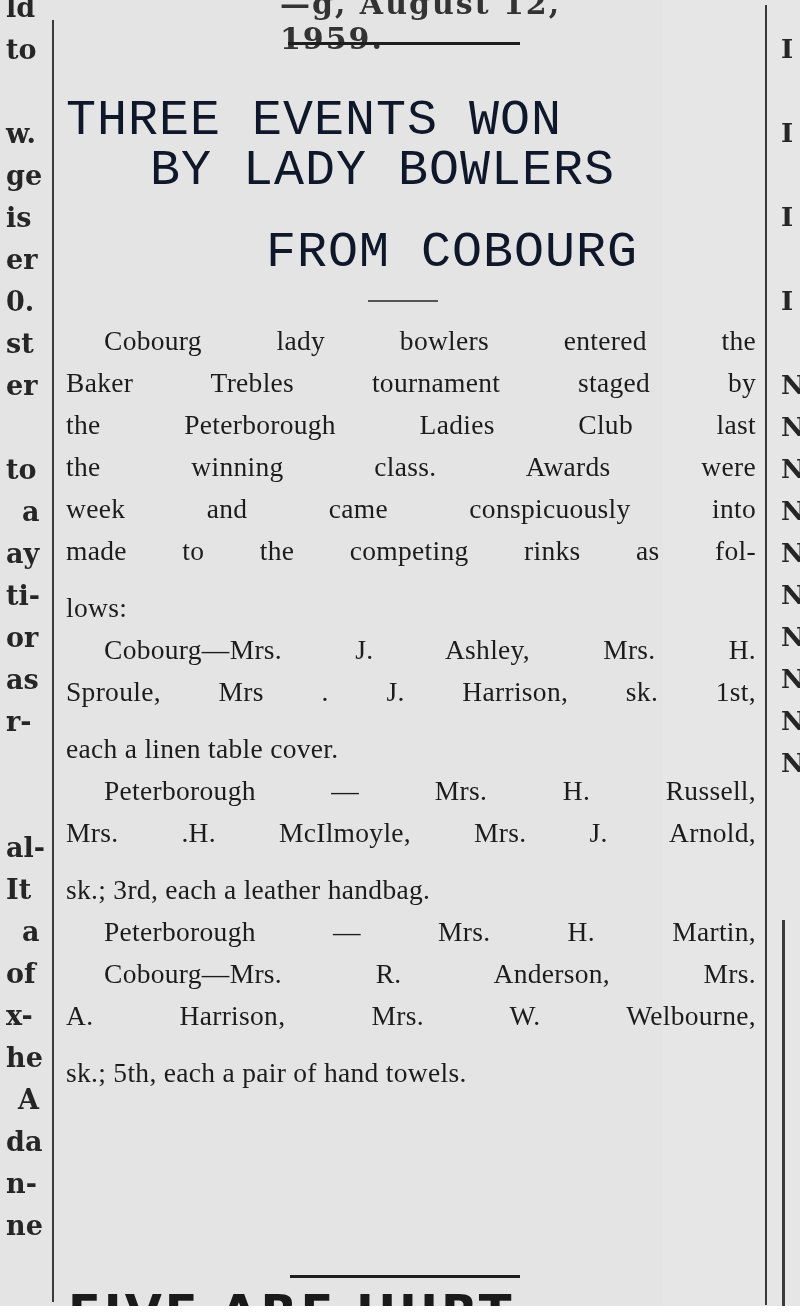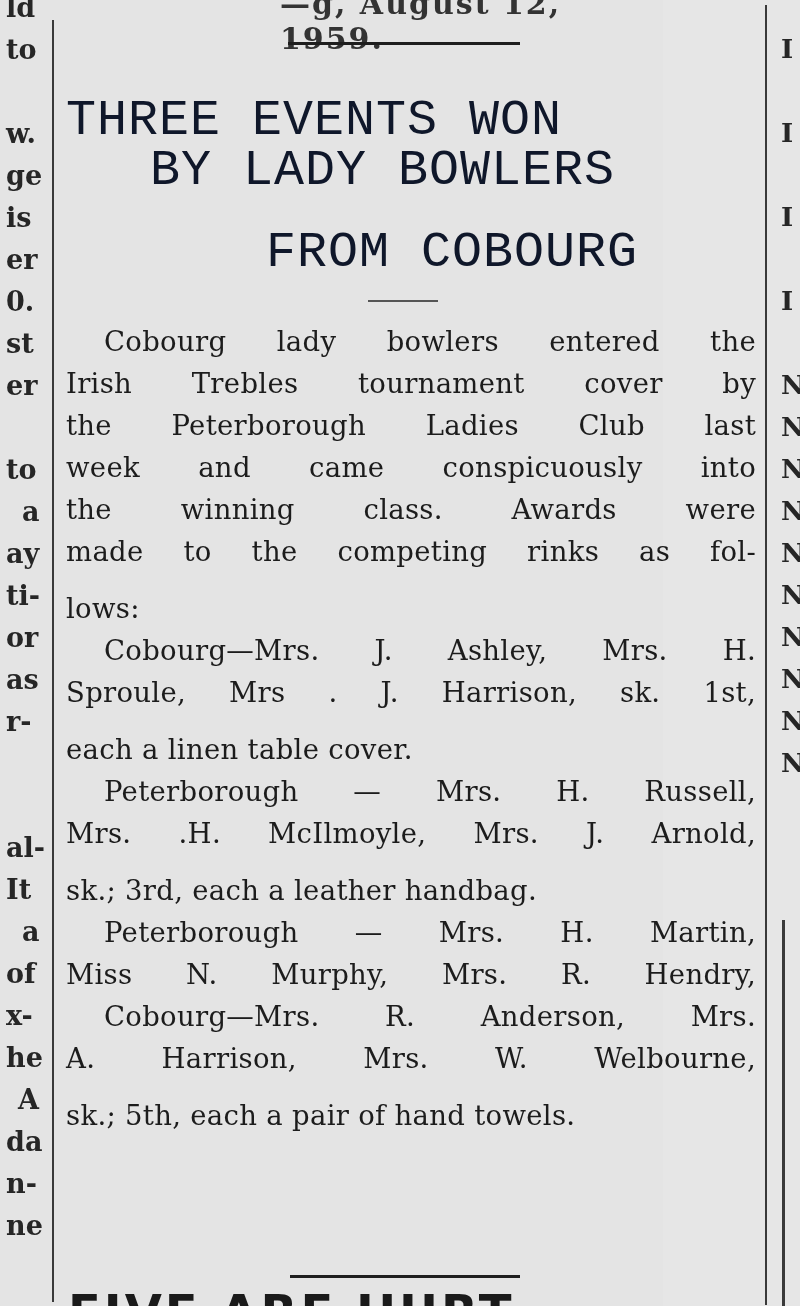--- a/index.html
+++ b/index.html
@@ -43,21 +43,21 @@
     transform-origin: left top;
   }
   .hr-short {
     position: absolute; left: 368px; top: 300px; width: 70px; height: 2px; background: #555;
   }
   .article {
     position: absolute; left: 66px; top: 320px; width: 690px;
     font-size: 27.5px; line-height: 42px; letter-spacing: 0.3px;
   }
   .article p { margin: 0; text-align: justify; text-align-last: left; }
-  .article p.indent { text-indent: 38px; }
+  .article p.indent { text-indent: 38px; font-family: Liberation Serif, serif; }
   .line { display: block; white-space: nowrap; text-align: justify; text-align-last: justify; }
   .line.last { text-align-last: left; margin-top: 15px; }
   .hr-bottom {
     position: absolute; left: 290px; top: 1275px; width: 230px; height: 3px; background: #1e1e1e;
   }
   .next-headline {
     position: absolute; left: 68px; top: 1284px; font-family: "DejaVu Sans", sans-serif;
     font-size: 48px; font-weight: bold; letter-spacing: 3px; color: #1a1a1a; white-space: nowrap;
   }
   .bottom-edge {
@@ -124,40 +124,39 @@
 
   <div class="headline" style="left:66px;top:92px;transform:scaleX(1.0)">THREE EVENTS WON</div>
   <div class="headline" style="left:150px;top:142px">BY LADY BOWLERS</div>
   <div class="headline" style="left:266px;top:224px">FROM COBOURG</div>
 
   <div class="hr-short"></div>
 
   <div class="article">
     <p class="indent">
       <span class="line">Cobourg lady bowlers entered the</span>
-      <span class="line" style="text-indent:0">Irish Trebles tournament cover by</span>
+      <span class="line" style="text-indent:0">Baker Trebles tournament staged by</span>
       <span class="line" style="text-indent:0">the Peterborough Ladies Club last</span>
+      <span class="line" style="text-indent:0">the winning class. Awards were</span>
       <span class="line" style="text-indent:0">week and came conspicuously into</span>
-      <span class="line" style="text-indent:0">the winning class. Awards were</span>
       <span class="line" style="text-indent:0">made to the competing rinks as fol-</span>
       <span class="line last" style="text-indent:0">lows:</span>
     </p>
     <p class="indent">
       <span class="line">Cobourg—Mrs. J. Ashley, Mrs. H.</span>
       <span class="line" style="text-indent:0">Sproule, Mrs . J. Harrison, sk. 1st,</span>
       <span class="line last" style="text-indent:0">each a linen table cover.</span>
     </p>
     <p class="indent">
       <span class="line">Peterborough — Mrs. H. Russell,</span>
       <span class="line" style="text-indent:0">Mrs. .H. McIlmoyle, Mrs. J. Arnold,</span>
       <span class="line last" style="text-indent:0">sk.; 3rd, each a leather handbag.</span>
     </p>
     <p class="indent">
       <span class="line">Peterborough — Mrs. H. Martin,</span>
-      <span class="line" style="text-indent:0">Miss N. Murphy, Mrs. R. Hendry,</span>
     </p>
     <p class="indent">
       <span class="line">Cobourg—Mrs. R. Anderson, Mrs.</span>
       <span class="line" style="text-indent:0">A. Harrison, Mrs. W. Welbourne,</span>
       <span class="line last" style="text-indent:0">sk.; 5th, each a pair of hand towels.</span>
     </p>
   </div>
 
   <div class="hr-bottom"></div>
   <div class="next-headline">FIVE ARE HURT</div>

